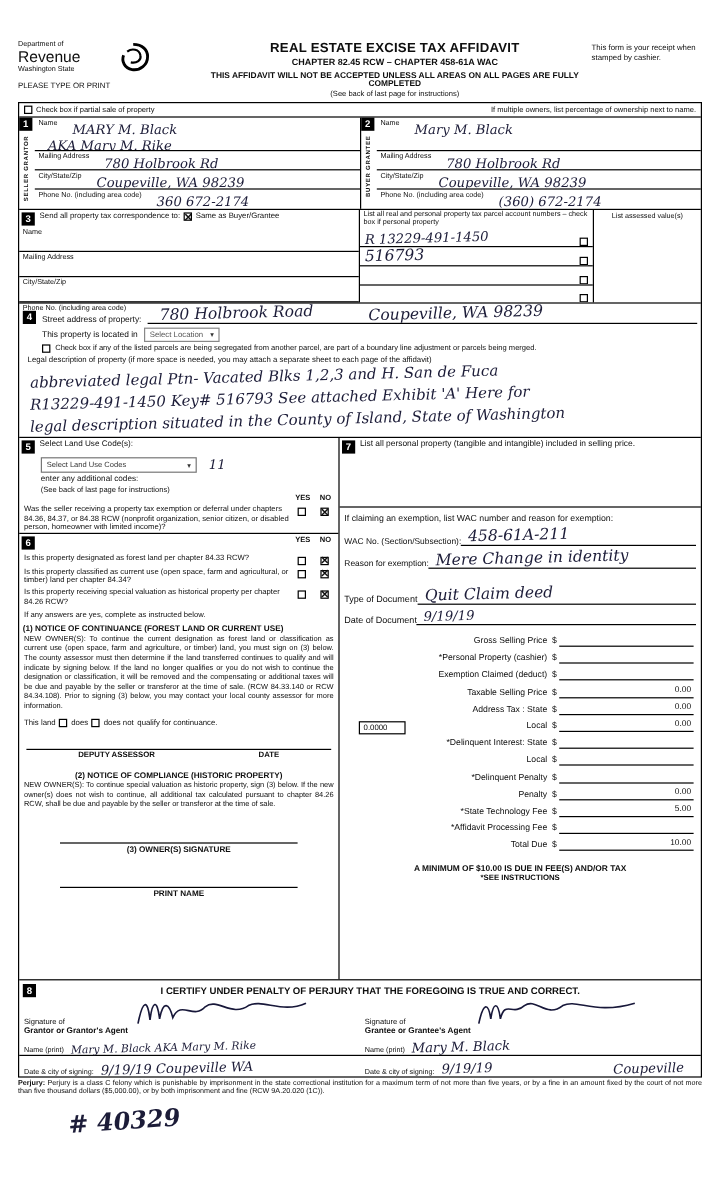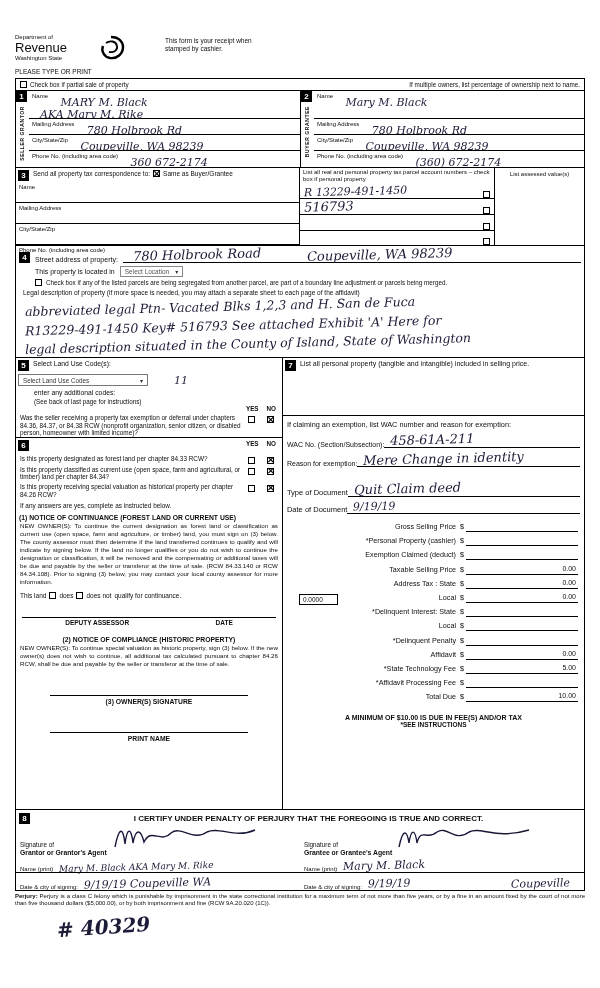--- a/index.html
+++ b/index.html
@@ -70,21 +70,21 @@
 .s4-row2{display:flex;align-items:center;gap:5px;margin:3px 0 2px 16px;font-size:7px}
 .loc-box{border:1px solid #888;color:#555;font-size:6.5px;padding:1px 4px;display:inline-flex;gap:6px;align-items:center}
 .s4-row3{display:flex;gap:4px;align-items:flex-start;margin-left:16px;font-size:6.3px;line-height:7px;max-width:540px}
 .s4-legal{font-size:6.5px;margin:3px 0 1px 4px}
 .legal-lines{padding-left:6px}
 .legal-line{font-size:12.5px;line-height:16.5px}
 
 .mid{display:flex;border-bottom:1px solid #000;height:452px}
 .mid-left{width:47%;border-right:1px solid #000;display:flex;flex-direction:column}
 .mid-right{flex:1;display:flex;flex-direction:column}
-.lu-row{display:flex;align-items:flex-start;gap:26px;margin:2px 0 1px 2px}
+.lu-row{display:flex;align-items:flex-end;gap:10px;margin:2px 0 1px 18px}
 .lu-box{border:1px solid #777;font-size:6.3px;color:#333;padding:1.5px 4px;display:inline-flex;gap:14px;align-items:center;min-width:130px;justify-content:space-between}
 .caret{font-size:6px;color:#333}
 .ind{margin-left:18px}
 .lbl7{font-size:6.8px;margin-top:2px}
 .lbl65{font-size:6.3px;margin-top:2px}
 .qboxes{width:38px;display:flex;justify-content:space-around;flex:none;padding-top:2px}
 .yn{font-size:6.3px;font-weight:bold;padding-top:0}
 .qrow{display:flex;align-items:flex-start;padding:2px 2px 0 4px}
 .qtext{flex:1;font-size:6.4px;line-height:7.6px}
 .sec6{border-top:1px solid #000;display:flex;flex-direction:column;flex:1}
@@ -147,20 +147,26 @@
         <span class="dept-state">Washington State</span>
         <span class="please-type">PLEASE TYPE OR PRINT</span>
       </div>
       <span>
         <svg width="30" height="28" viewBox="0 0 30 28">
           <path d="M15 3 C23 3 27 8 27 13 C27 20 21 25 14 24 C8 23 5 17 7 12" fill="none" stroke="#000" stroke-width="2.4"></path>
           <path d="M10 9 C14 6 20 7 21 12 C22 16 18 19 13 18" fill="none" stroke="#000" stroke-width="1.8"></path>
         </svg>
       </span>
     </div>
+    <div class="h-center">
+      <div class="title">REAL ESTATE EXCISE TAX AFFIDAVIT</div>
+      <div class="chapter">CHAPTER 82.45 RCW – CHAPTER 458-61A WAC</div>
+      <div class="warning">THIS AFFIDAVIT WILL NOT BE ACCEPTED UNLESS ALL AREAS ON ALL PAGES ARE FULLY COMPLETED</div>
+      <div class="see-back">(See back of last page for instructions)</div>
+    </div>
     <div class="h-right">This form is your receipt when stamped by cashier.</div>
   </div>
 
   <div class="form">
 
     <div class="top-row">
       <span class="top-left">
         <span class="cb"></span>
         <span>Check box if partial sale of property</span>
       </span>
@@ -448,21 +454,21 @@
             <span class="mlabel">Local</span>
             <span class="dollar">$</span>
             <span class="mline"><span style="width:100%"></span></span>
           </div>
           <div class="mrow">
             <span class="mlabel">*Delinquent Penalty</span>
             <span class="dollar">$</span>
             <span class="mline"><span style="width:100%"></span></span>
           </div>
           <div class="mrow">
-            <span class="mlabel">Affidavit</span>
+            <span class="mlabel">Penalty</span>
             <span class="dollar">$</span>
             <span class="mline"><span style="width:100%">0.00</span></span>
           </div>
           <div class="mrow">
             <span class="mlabel">*State Technology Fee</span>
             <span class="dollar">$</span>
             <span class="mline"><span style="width:100%">5.00</span></span>
           </div>
           <div class="mrow">
             <span class="mlabel">*Affidavit Processing Fee</span>

